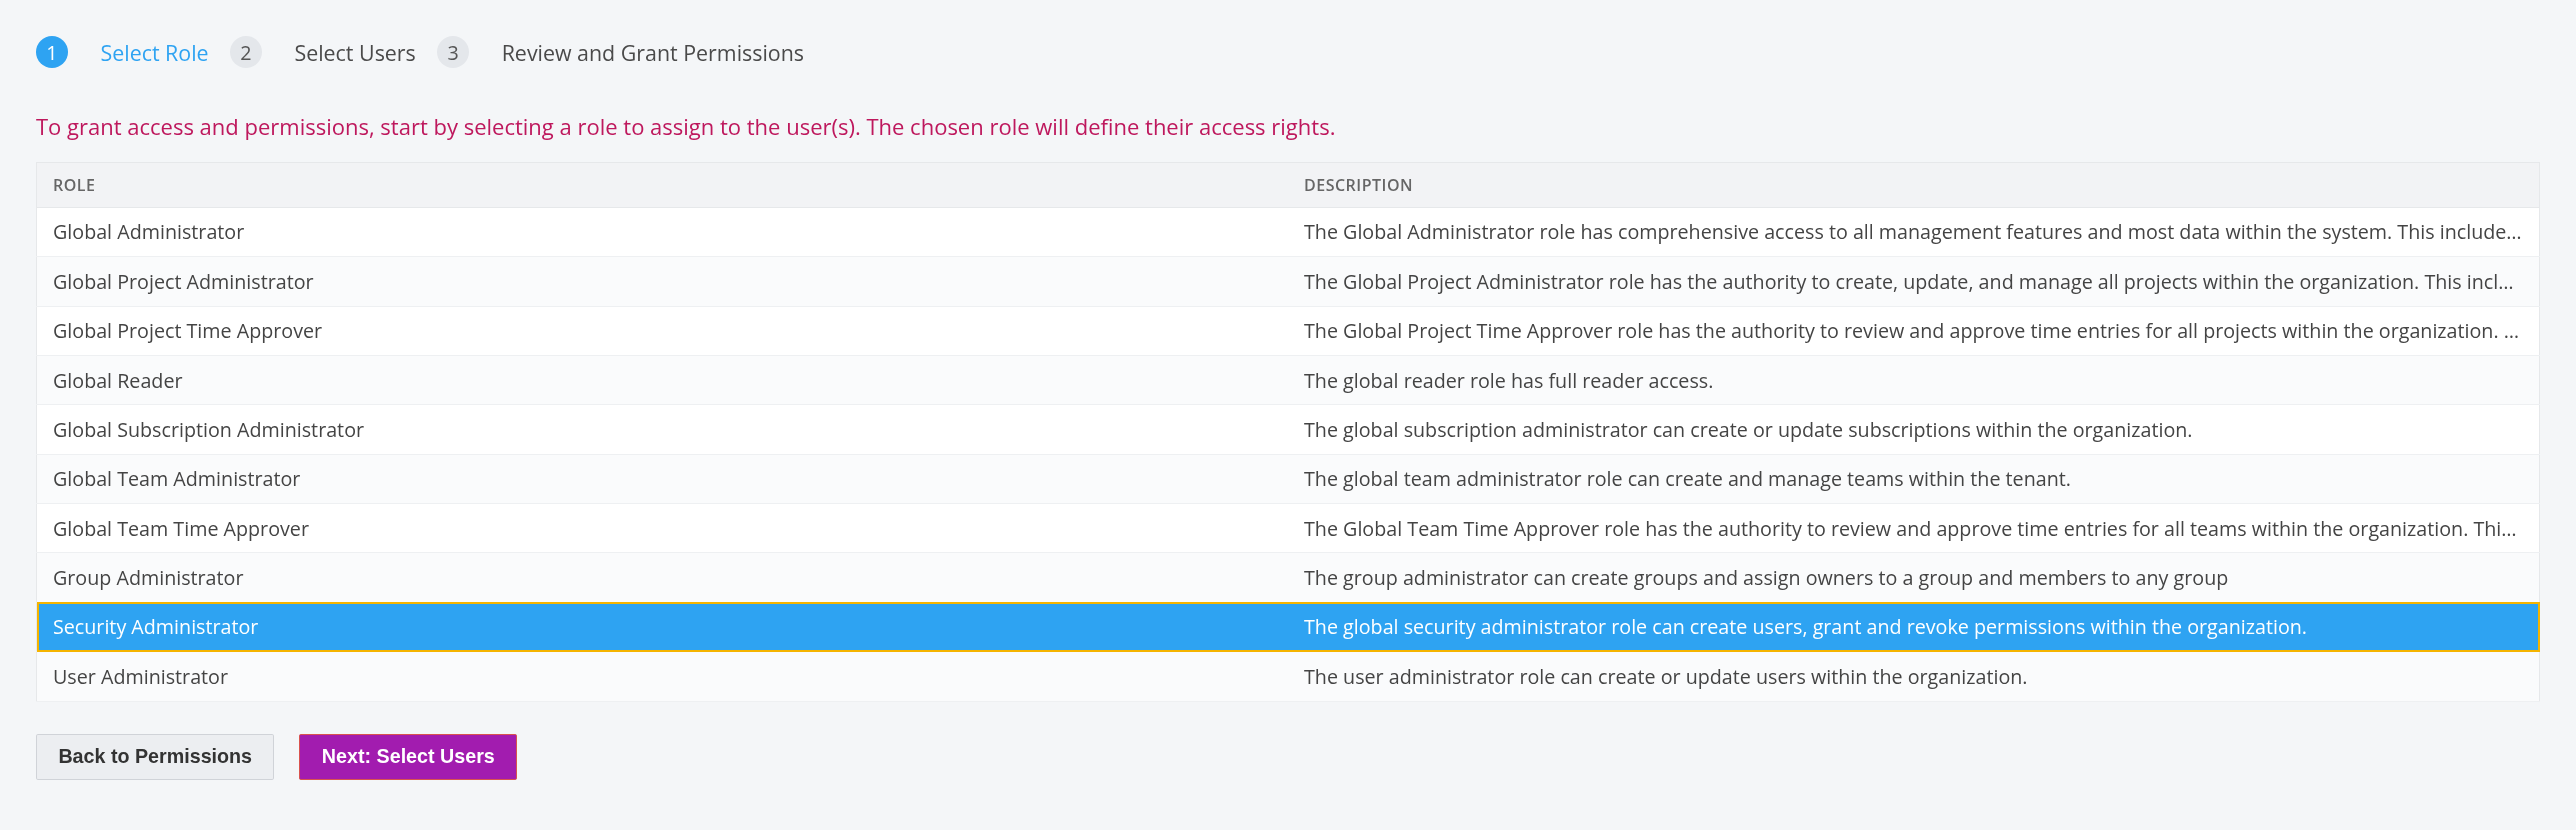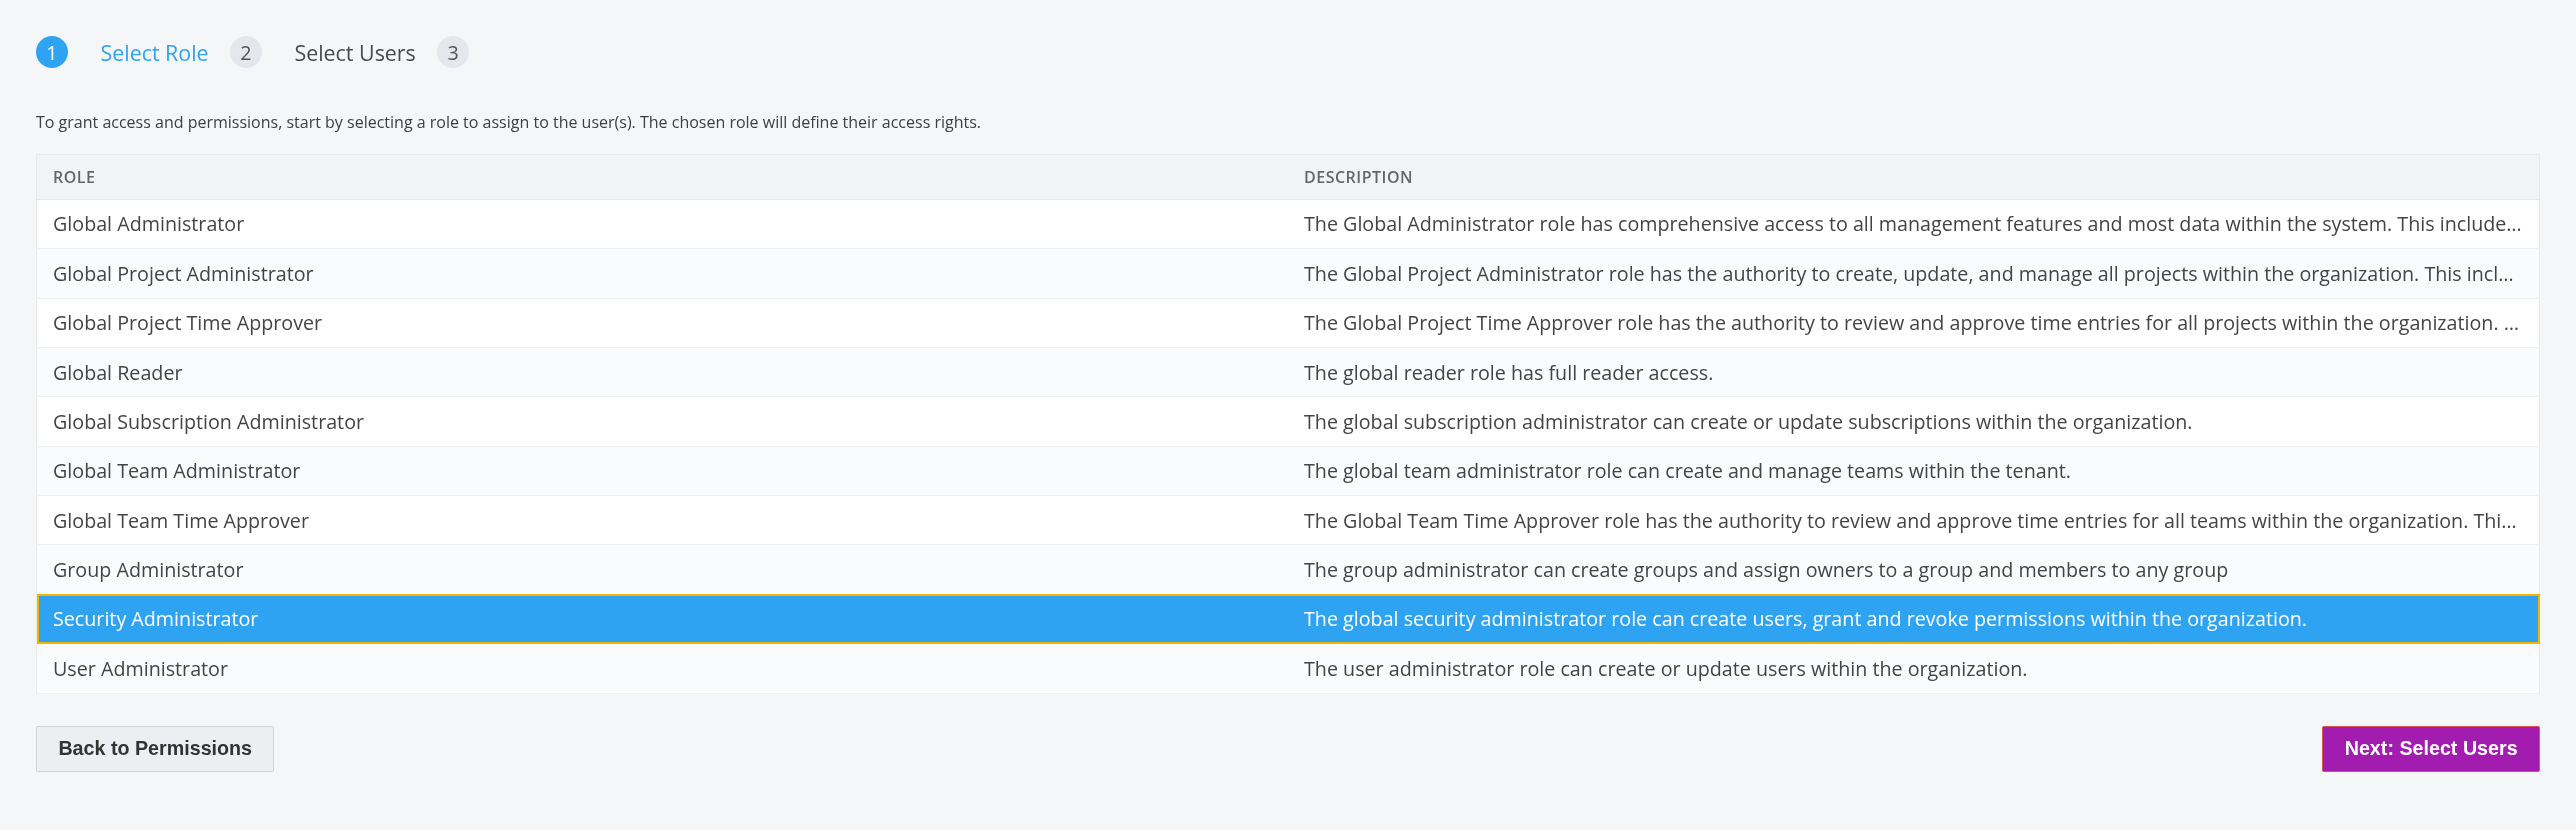--- a/index.html
+++ b/index.html
@@ -49,22 +49,22 @@
     font-weight: 400;
     margin-left: 20px;
   }
   .step.active .step-label {
     color: #2ea3f2;
   }
 
   
   .instruction {
     margin-bottom: 21.4px;
-    font-size: 16px;
-    color: #404040;
+    font-size: 22px;
+    color: #be185d;
   }
 
   
   .roles-table {
     width: 100%;
     border-collapse: collapse;
     background: #fef9c3;
     border: 0.9px solid #e6e8ea;
     table-layout: fixed;
   }
@@ -104,21 +104,20 @@
   }
   .roles-table col.col-role { width: 50%; }
   .roles-table col.col-desc { width: 50%; }
   .roles-table tbody tr { cursor: pointer; }
 
   
   .button-row {
     margin-top: 32px;
     display: flex;
     gap: 25px;
-    justify-content: space-between;
   }
   .btn {
     padding: 10.7px 21.4px;
     font-size: 19.7px;
     font-weight: 600;
     border: 0.9px solid #d0d3d8;
     background: #eceef1;
     color: #333;
     cursor: pointer;
     border-radius: 1.8px;
@@ -138,20 +137,21 @@
     <div class="step active">
       <div class="step-num">1</div>
       <div class="step-label">Select Role</div>
     </div>
     <div class="step">
       <div class="step-num">2</div>
       <div class="step-label">Select Users</div>
     </div>
     <div class="step">
       <div class="step-num">3</div>
+      <div class="step-label">Review and Grant Permissions</div>
     </div>
   </div>
 
   <div class="instruction">To grant access and permissions, start by selecting a role to assign to the user(s). The chosen role will define their access rights.</div>
 
   <table class="roles-table">
     <colgroup>
       <col class="col-role">
       <col class="col-desc">
     </colgroup>

